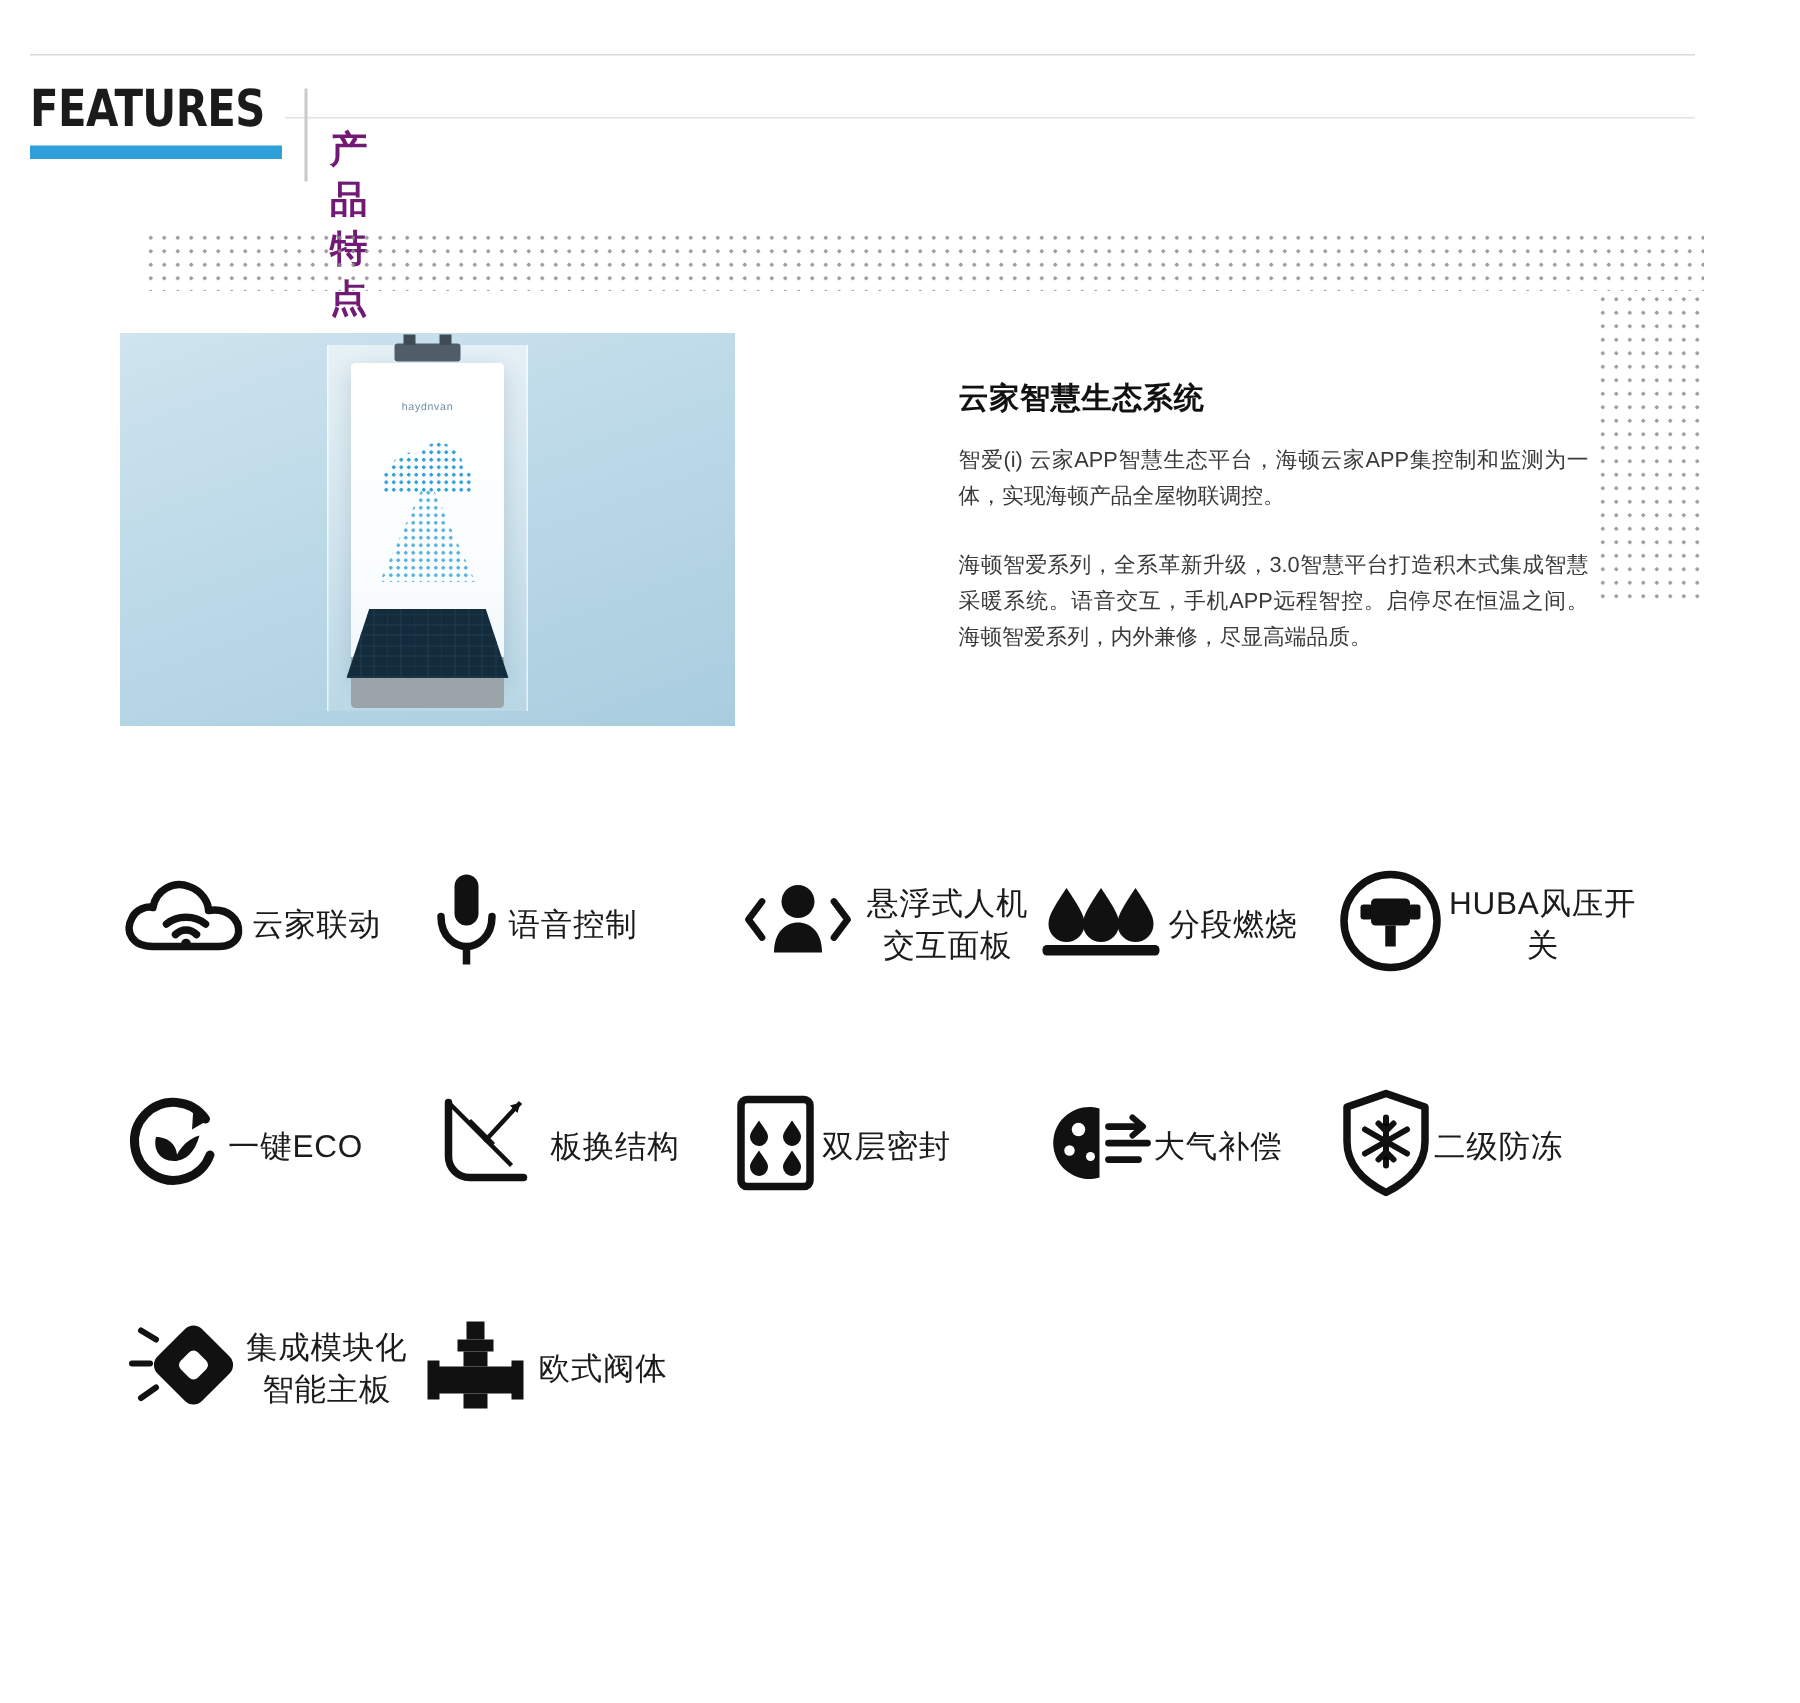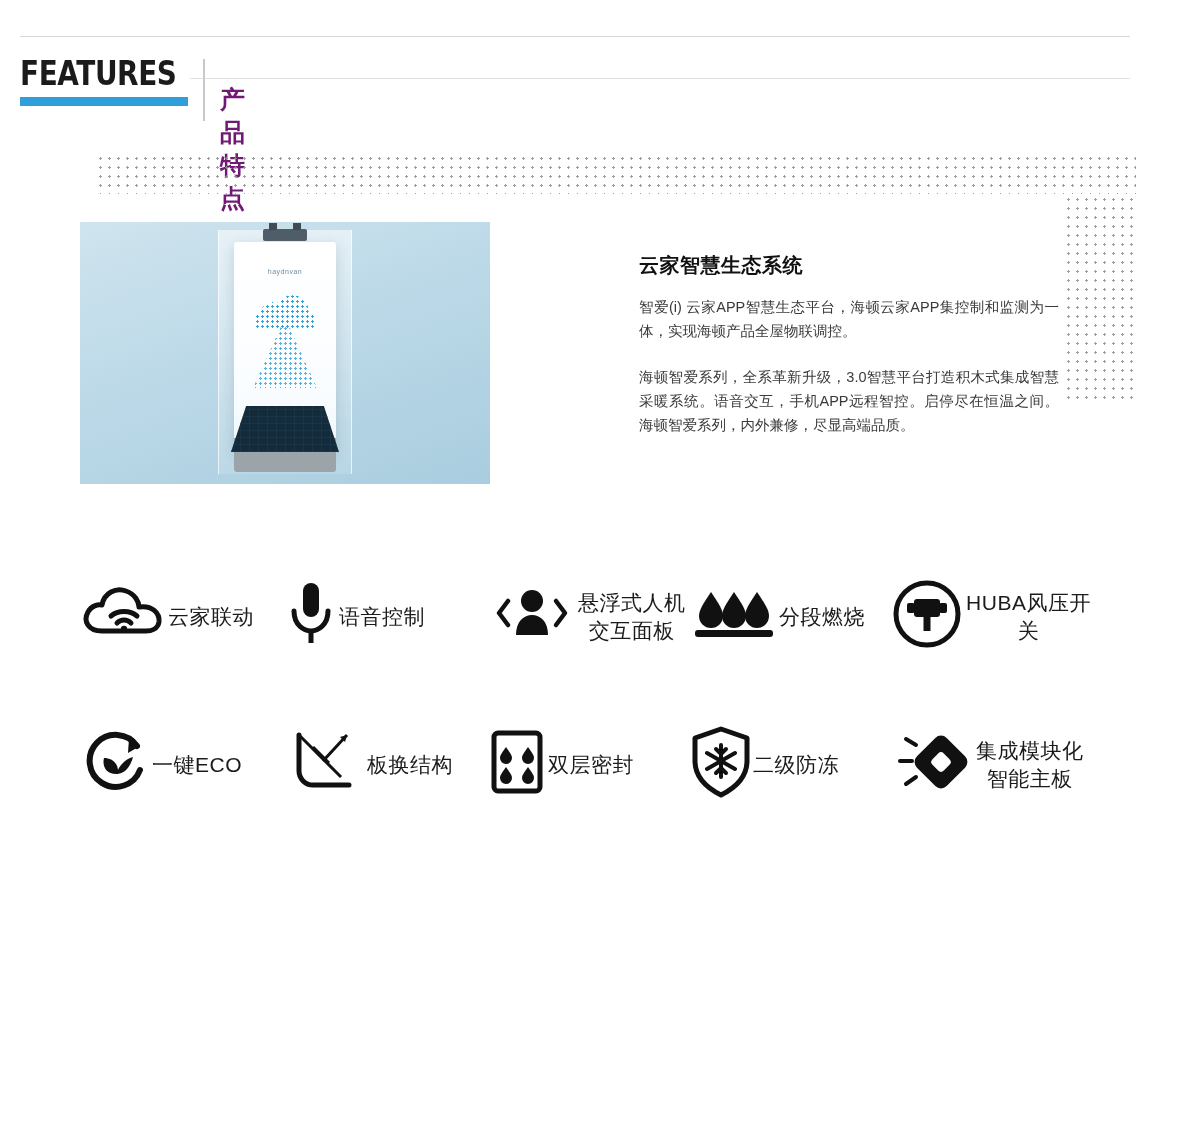--- a/index.html
+++ b/index.html
@@ -401,20 +401,35 @@
           <path d="M20 20 c-4 6-6 8-6 11a6 6 0 0 0 12 0c0-3-2-5-6-11z"></path>
           <path d="M42 20 c-4 6-6 8-6 11a6 6 0 0 0 12 0c0-3-2-5-6-11z"></path>
           <path d="M20 40 c-4 6-6 8-6 11a6 6 0 0 0 12 0c0-3-2-5-6-11z"></path>
           <path d="M42 40 c-4 6-6 8-6 11a6 6 0 0 0 12 0c0-3-2-5-6-11z"></path>
         </g>
       </svg>
     </div>
     <div class="cell-label">双层密封</div>
   </div>
 
+  <div class="cell">
+    <div class="cell-icon">
+      <svg width="80" height="70" viewBox="0 0 80 70">
+        <path d="M44 12 A24 24 0 1 0 44 58" fill="#111"></path>
+        <circle cx="30" cy="26" r="4.5" fill="#fff"></circle>
+        <circle cx="24" cy="40" r="3.5" fill="#fff"></circle>
+        <circle cx="38" cy="44" r="3" fill="#fff"></circle>
+        <path d="M50 24 L72 24" stroke="#111" stroke-width="4.5" stroke-linecap="round" fill="none"></path>
+        <path d="M50 35 L76 35" stroke="#111" stroke-width="4.5" stroke-linecap="round" fill="none"></path>
+        <path d="M50 46 L70 46" stroke="#111" stroke-width="4.5" stroke-linecap="round" fill="none"></path>
+        <path d="M66 18 L73 24 L66 30" fill="none" stroke="#111" stroke-width="4" stroke-linecap="round" stroke-linejoin="round"></path>
+      </svg>
+    </div>
+    <div class="cell-label">大气补偿</div>
+  </div>
 
 
   <div class="cell">
     <div class="cell-icon">
       <svg width="64" height="74" viewBox="0 0 64 74">
         <path d="M32 4 L58 13 V36 C58 54 44 64 32 70 C20 64 6 54 6 36 V13 Z" fill="none" stroke="#111" stroke-width="5" stroke-linejoin="round"></path>
         <g stroke="#111" stroke-width="4" stroke-linecap="round">
           <path d="M32 20 V52"></path>
           <path d="M18 28 L46 44"></path>
           <path d="M46 28 L18 44"></path>
@@ -433,15 +448,29 @@
         <rect x="41" y="27" width="16" height="16" rx="4" transform="rotate(45 49 35)" fill="#fff"></rect>
         <path d="M24 18 L14 12" stroke="#111" stroke-width="4" stroke-linecap="round"></path>
         <path d="M20 34 L8 34" stroke="#111" stroke-width="4" stroke-linecap="round"></path>
         <path d="M24 50 L14 57" stroke="#111" stroke-width="4" stroke-linecap="round"></path>
       </svg>
     </div>
     <div class="cell-label">集成模块化
 智能主板</div>
   </div>
 
+  <div class="cell">
+    <div class="cell-icon">
+      <svg width="76" height="66" viewBox="0 0 76 66">
+        <rect x="28" y="4" width="12" height="12" fill="#111"></rect>
+        <rect x="22" y="16" width="24" height="8" fill="#111"></rect>
+        <rect x="26" y="24" width="16" height="10" fill="#111"></rect>
+        <rect x="8" y="34" width="52" height="18" fill="#111"></rect>
+        <rect x="2" y="30" width="8" height="26" fill="#111"></rect>
+        <rect x="58" y="30" width="8" height="26" fill="#111"></rect>
+        <rect x="26" y="52" width="16" height="10" fill="#111"></rect>
+      </svg>
+    </div>
+    <div class="cell-label">欧式阀体</div>
+  </div>
 
 
 </div>
 
 </body></html>

